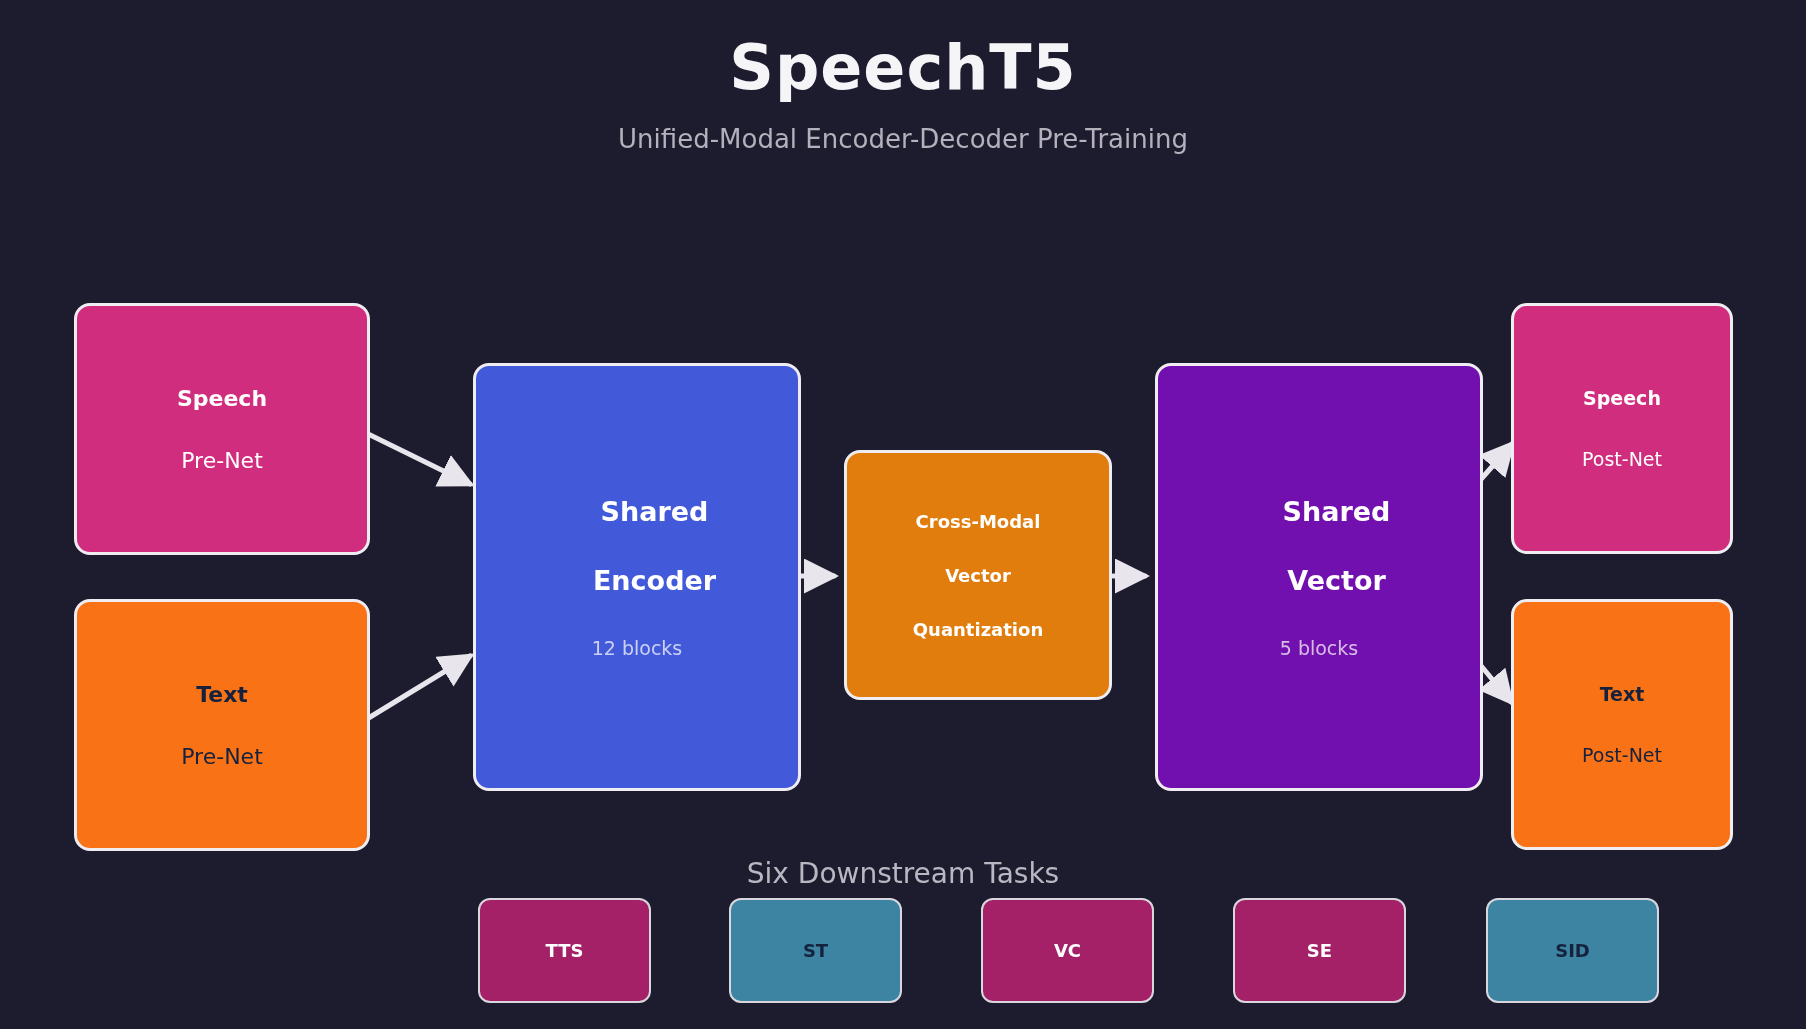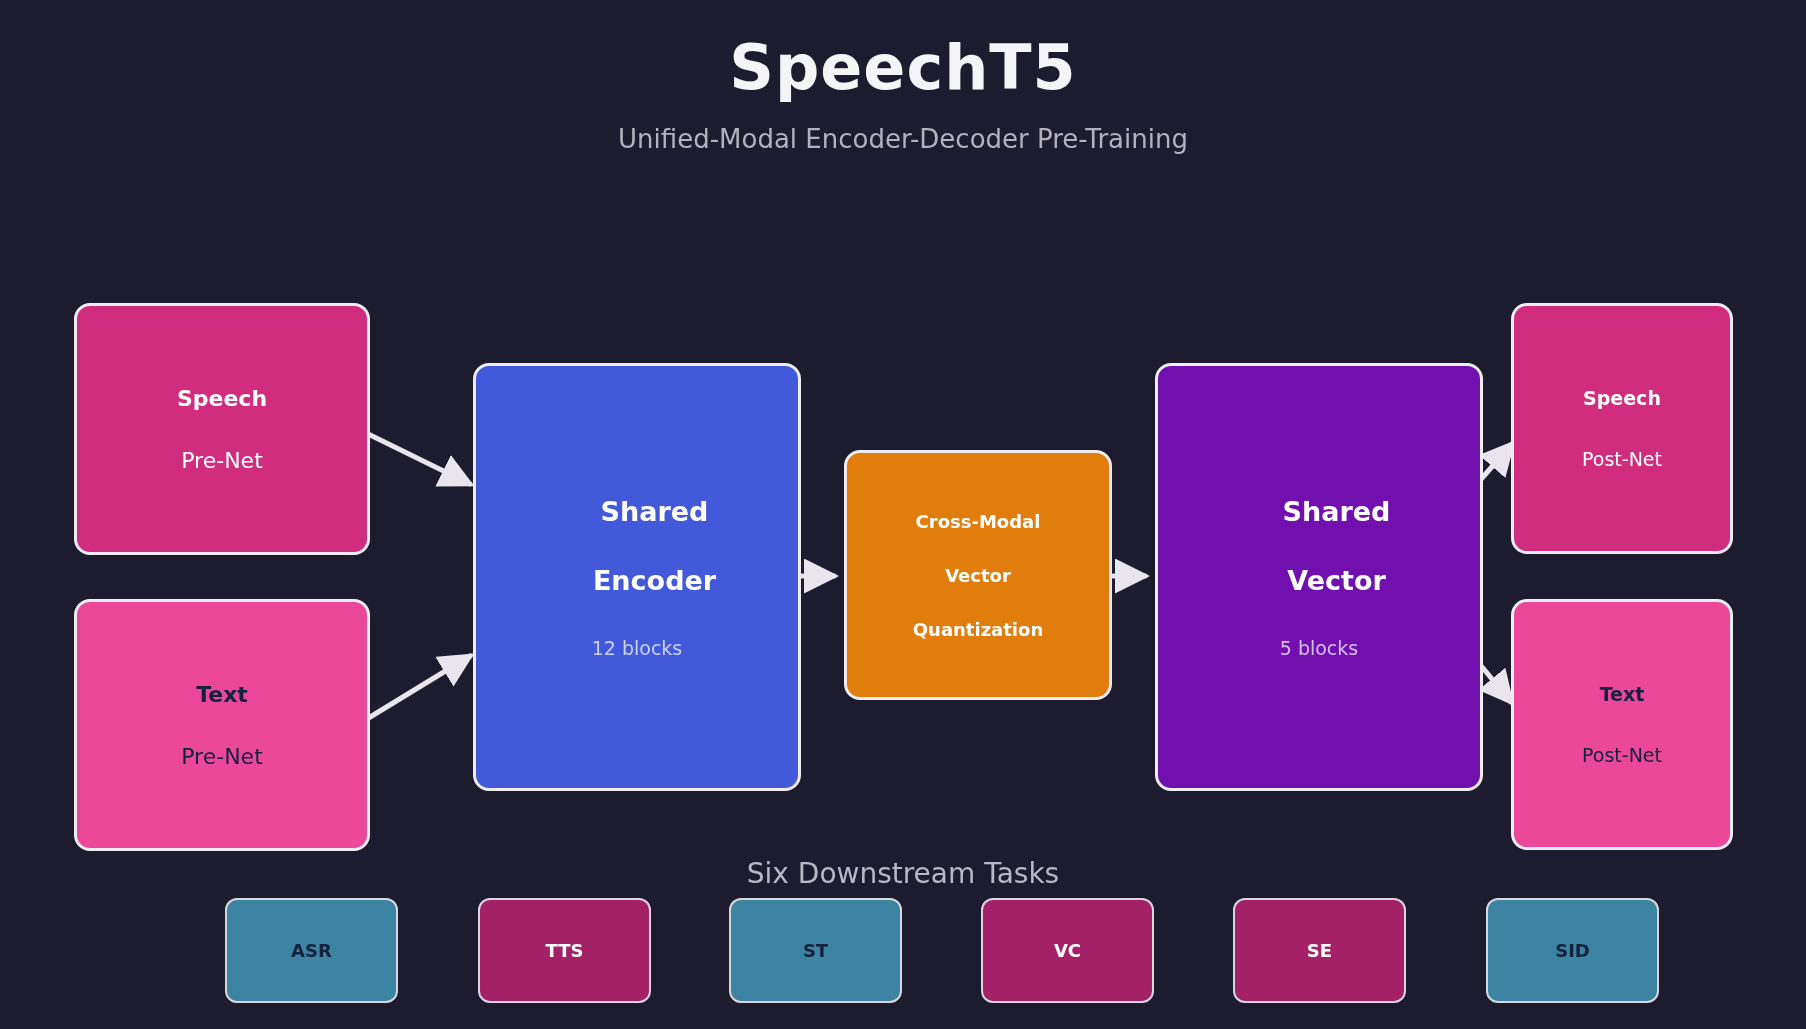--- a/index.html
+++ b/index.html
@@ -47,21 +47,21 @@
     border-radius: 16px;
     display: flex;
     flex-direction: column;
     align-items: center;
     justify-content: center;
     text-align: center;
   }
   .node .l1 { font-weight: bold; }
   .node .l2 { font-weight: 400; }
   .pink   { background: #d12d7e; color: #ffffff; }
-  .lblue  { background: #ec4899; color: #16213e; text-align: center; }
+  .lblue  { background: #f97316; color: #16213e; text-align: center; }
   .encblue{ background: #4259d9; color: #ffffff; }
   .orange { background: #e17d0d; color: #ffffff; }
   .purple { background: #7110ae; color: #ffffff; }
 
   .prenet {
     left: 74px; width: 296px; height: 252px;
     font-size: 22px; gap: 37px;
   }
   .postnet {
     left: 1511px; width: 222px; height: 251px;
@@ -183,20 +183,19 @@
     <div class="l2">Post-Net</div>
   </div>
 
   <div class="node postnet lblue" id="text-postnet">
     <div class="l1">Text</div>
     <div class="l2">Post-Net</div>
   </div>
 
   <div class="tasks-label">Six Downstream Tasks</div>
 
-  <div class="task teal" id="task-0">ASR</div>
   <div class="task magenta" id="task-1">TTS</div>
   <div class="task teal" id="task-2">ST</div>
   <div class="task magenta" id="task-4">SE</div>
   <div class="task magenta" id="task-3">VC</div>
   <div class="task teal" id="task-5">SID</div>
 
 </div>
 
 </body></html>

